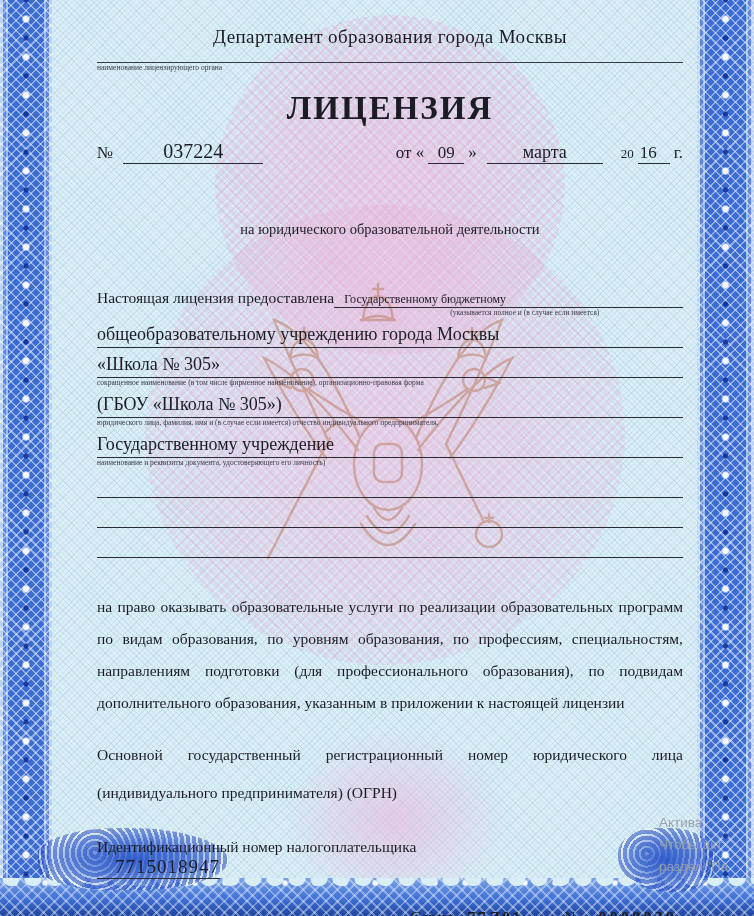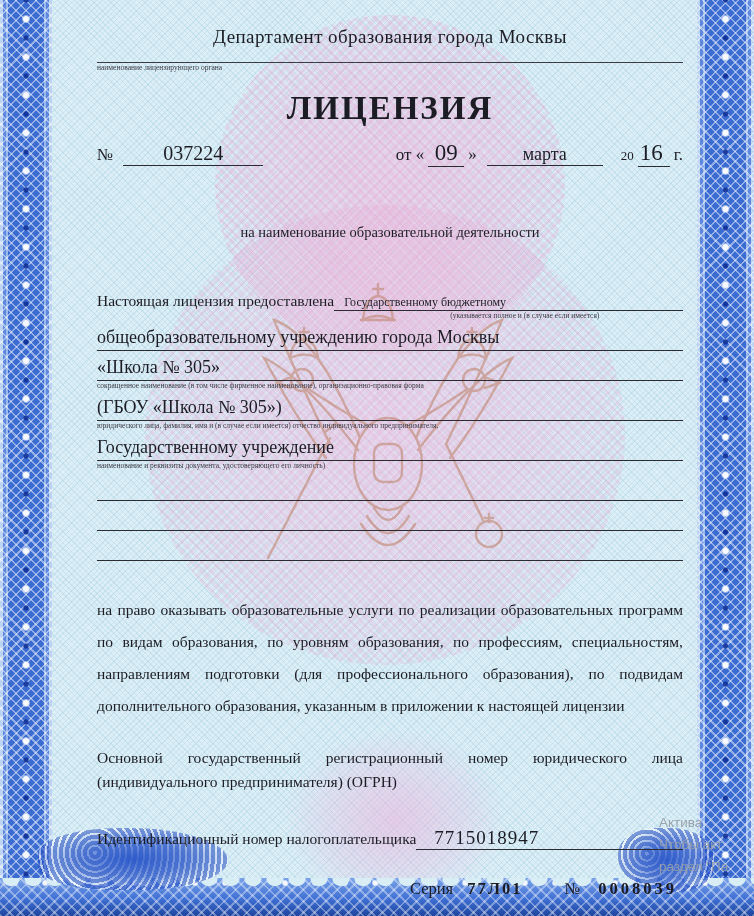--- a/index.html
+++ b/index.html
@@ -74,43 +74,43 @@
   .corner-bl{left:38px;bottom:26px;width:190px;height:62px;}
   .corner-br{right:40px;bottom:24px;width:96px;height:64px;border-radius:40% 45% 40% 55%;}
   
   .content{position:absolute;left:97px;top:0;width:586px;}
   .issuer{margin-top:26px;text-align:center;font-size:19px;letter-spacing:.4px;}
   .rule{margin-top:14px;border-top:1px solid #3c3c46;height:0;}
   .cap{font-size:7.5px;color:#3a3a44;line-height:10px;}
   .center{text-align:left;}
   .title{margin:17px 0 0 0;text-align:center;font-size:33px;font-weight:700;letter-spacing:2px;}
   .numrow{margin-top:13px;display:flex;justify-content:space-between;align-items:baseline;font-size:17px;}
-  .uval{display:inline-block;border-bottom:1px solid #2b2b33;text-align:center;font-size:23px;}
+  .uval{display:inline-block;border-bottom:1px solid #2b2b33;text-align:center;font-size:17px;}
   .no-group .uval{width:140px;margin-left:10px;font-size:20px;}
   .date-group{display:flex;align-items:baseline;gap:4px;}
   .uval.day{width:36px;}
   .uval.month{width:116px;margin:0 6px;font-size:18px;}
   .century{font-size:13px;margin-left:8px;}
   .uval.yr{width:30px;text-align:left;padding-left:2px;}
   .subtitle{margin-top:57px;text-align:center;font-size:14.5px;}
   .granted{margin-top:51px;}
   .grow1{display:flex;align-items:baseline;}
   .lbl{font-size:15.5px;white-space:nowrap;}
   .fill{flex:1;border-bottom:1px solid #2b2b33;padding-left:10px;}
   .big{font-size:12px;}
   .capR{margin-left:46%;width:54%;text-align:center;}
   .fline{border-bottom:1px solid #2b2b33;font-size:18px;margin-top:4px;line-height:25px;}
   .blank{border-bottom:1px solid #2b2b33;height:29px;}
   .para{margin:33px 0 0 0;font-size:15.5px;line-height:32px;text-align:justify;}
   .ogrn{margin-top:27px;font-size:15.5px;}
   .just{text-align:justify;text-align-last:justify;}
-  .row{display:flex;align-items:baseline;margin-top:6px;}
+  .row{display:flex;align-items:baseline;margin-top:20px;}
   .row > span:first-child{white-space:nowrap;font-size:15.5px;}
   .val{font-size:19px;letter-spacing:1px;padding-left:18px;flex:1;text-align:left;}
-  .inn{margin-top:36px;}
+  .inn{margin-top:36px;flex-direction:column;}
   .series{margin-top:29px;display:flex;justify-content:flex-end;align-items:baseline;padding-right:6px;font-size:16.5px;}
   .series .sv{margin-left:14px;letter-spacing:2px;font-weight:600;}
   .series .nl{margin-left:42px;}
   .series .num{margin-left:18px;letter-spacing:3px;font-weight:600;}
   
   .watermark{
     position:absolute;left:659px;top:812px;width:140px;z-index:5;
     font-family:"Liberation Sans", sans-serif;font-size:13.5px;line-height:22px;
     color:rgba(150,158,168,.95);white-space:nowrap;
   }
@@ -187,21 +187,21 @@
         <span>от «</span>
         <span class="uval day">09</span>
         <span>»</span>
         <span class="uval month">марта</span>
         <span class="century">20</span>
           <span class="uval yr">16</span>
         <span>г.</span>
       </span>
     </div>
 
-    <div class="subtitle">на наименование образовательной деятельности</div>
+    <div class="subtitle">на юридического образовательной деятельности</div>
 
     <div class="granted">
       <div class="grow1">
         <span class="lbl">Настоящая лицензия предоставлена</span>
         <span class="fill big">Государственному бюджетному</span>
       </div>
       <div class="cap capR">(указывается полное и (в случае если имеется)</div>
 
       <div class="fline">общеобразовательному учреждению города Москвы</div>
 

